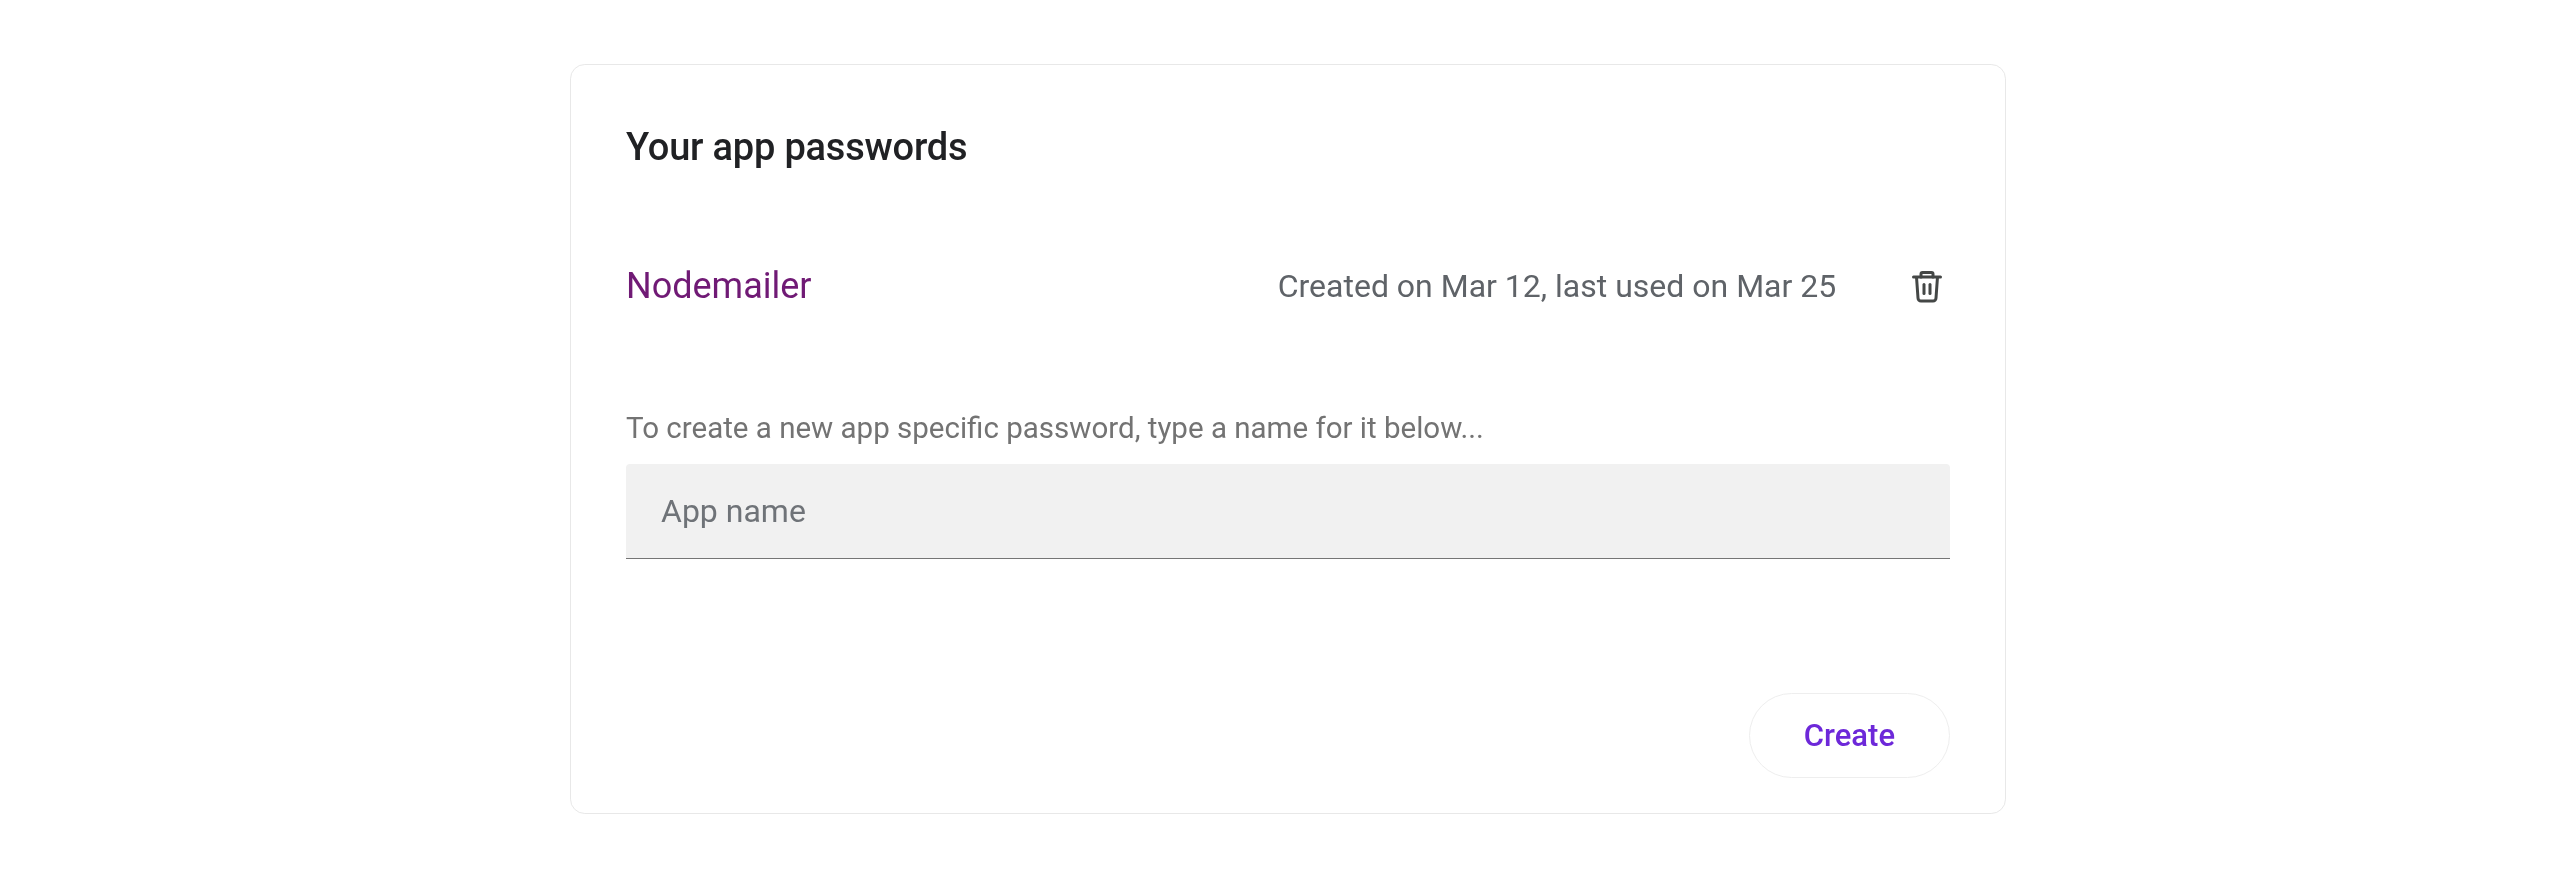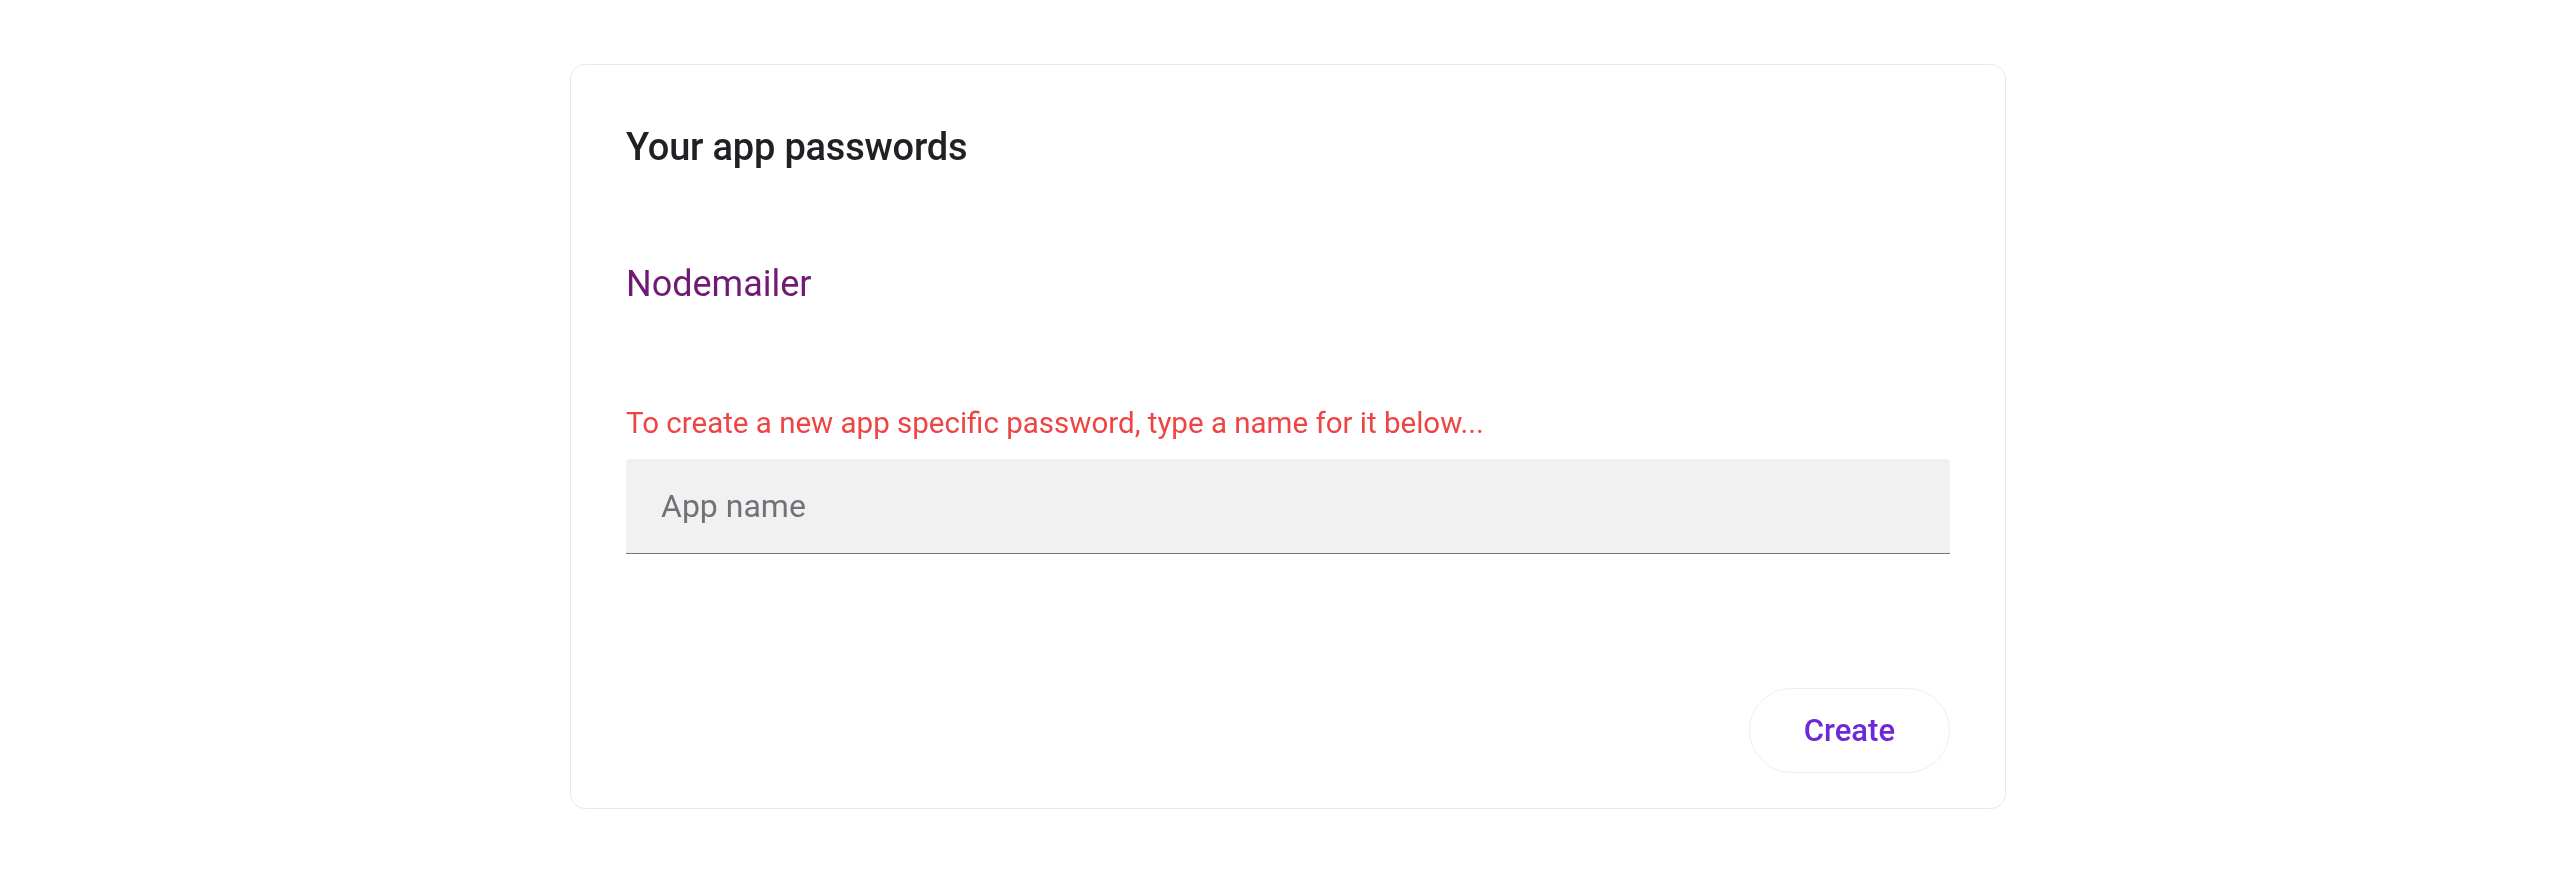--- a/index.html
+++ b/index.html
@@ -62,21 +62,21 @@
       justify-content: center;
       color: #444746;
     }
     .delete-btn svg {
       width: 36px;
       height: 36px;
     }
     .helper-text {
       font-size: 29.5px;
       font-weight: 400;
-      color: #ef4444;
+      color: #737373;
       margin-bottom: 19px;
     }
     .input-wrap {
       width: 100%;
       background: #f1f1f1;
       border-bottom: 1.3px solid #757575;
       padding: 28px 35px;
       border-top-left-radius: 4px;
       border-top-right-radius: 4px;
     }
@@ -110,20 +110,32 @@
     }
   </style>
 </head>
 <body>
 
 <div class="card">
   <h2 class="card-title">Your app passwords</h2>
 
   <div class="password-row">
     <span class="app-name">Nodemailer</span>
+    <div class="meta-wrap">
+      <span class="meta-text">Created on Mar 12, last used on Mar 25</span>
+      <button class="delete-btn">
+        <svg viewBox="0 0 24 24" fill="none" stroke="currentColor" stroke-width="2">
+          <path d="M3 6h18" stroke-linecap="round"></path>
+          <path d="M8 6V4a1 1 0 0 1 1-1h6a1 1 0 0 1 1 1v2" stroke-linecap="round"></path>
+          <path d="M19 6l-1 14a2 2 0 0 1-2 2H8a2 2 0 0 1-2-2L5 6"></path>
+          <line x1="10" y1="11" x2="10" y2="17" stroke-linecap="round"></line>
+          <line x1="14" y1="11" x2="14" y2="17" stroke-linecap="round"></line>
+        </svg>
+      </button>
+    </div>
   </div>
 
   <div class="helper-text">To create a new app specific password, type a name for it below...</div>
 
   <div class="input-wrap">
     <input type="text" class="app-name-input" placeholder="App name" style="">
   </div>
 
   <div class="actions">
     <button class="create-btn" disabled="">Create</button>

